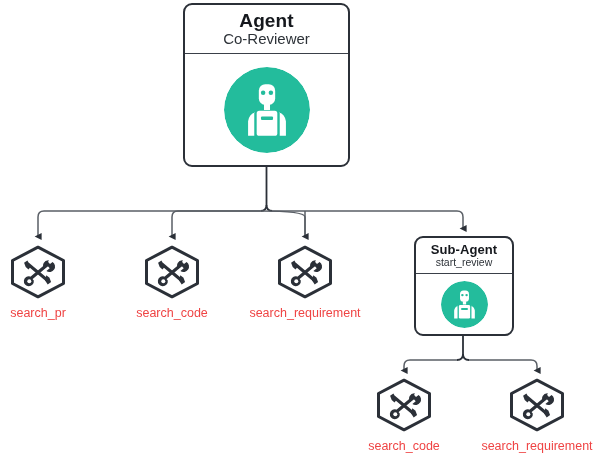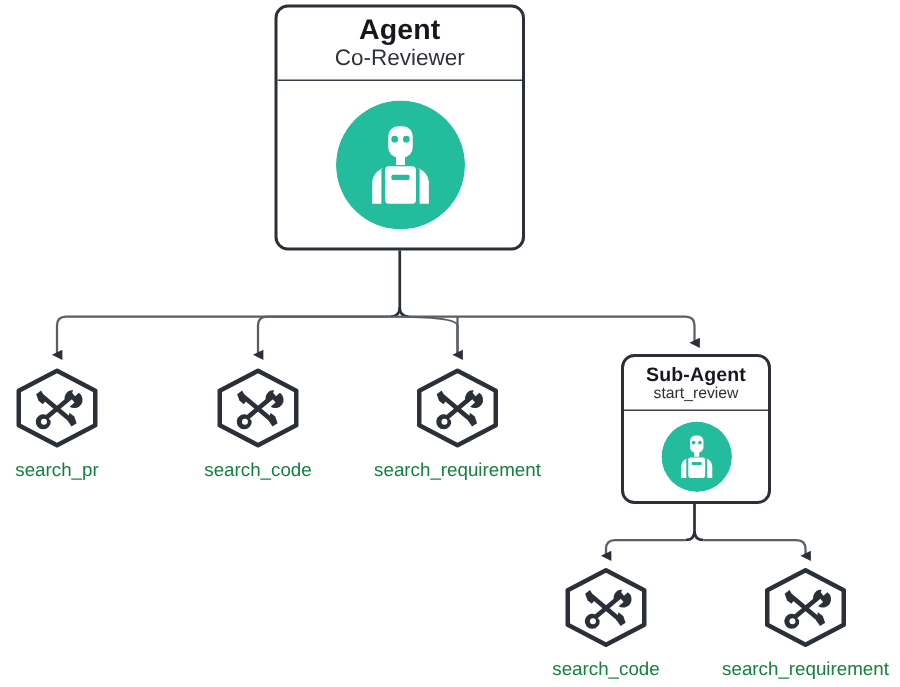--- a/index.html
+++ b/index.html
@@ -92,21 +92,21 @@
   
   .tool-node {
     position: absolute;
     display: flex;
     flex-direction: column;
     align-items: center;
   }
   .tool-label {
     margin-top: 7px;
     font-size: 12.5px;
-    color: #15803d;
+    color: #ef4444;
     white-space: nowrap;
     text-align: center;
   }
   .hex-wrap { display: block; }
 </style>
 </head>
 <body>
 
 <div id="canvas">
 

